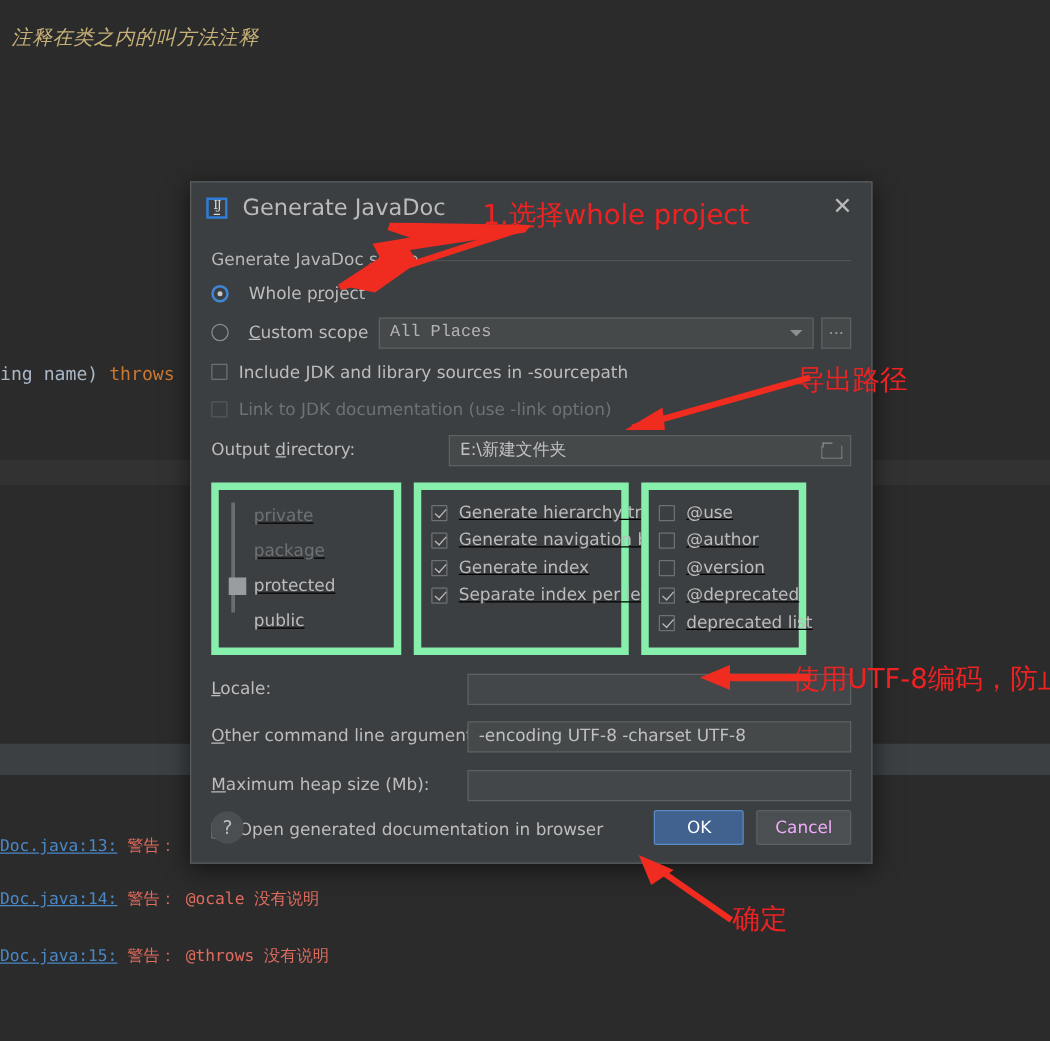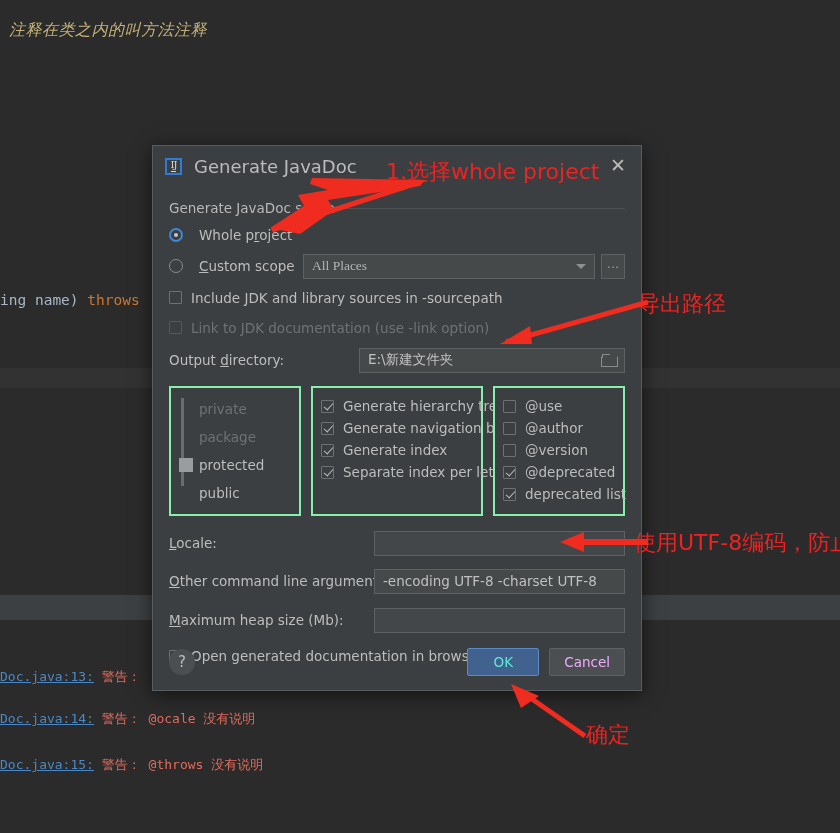--- a/index.html
+++ b/index.html
@@ -55,21 +55,21 @@
   .anno-1 { left: 386px; top: 157px; }
   .anno-2 { left: 638px; top: 289px; }
   .anno-3 { left: 634px; top: 528px; }
   .anno-4 { left: 586px; top: 720px; }
 
   .arrow { position: absolute; pointer-events: none; }
 
   
   .dialog {
     position: absolute; left: 152px; top: 145px;
-    width: 490px; height: 546px;
+    width: 546px; height: 546px;
     background: #3c3f41;
     border: 1px solid #5a5d5f;
     box-shadow: 0 4px 18px rgba(0,0,0,.55);
   }
   .titlebar {
     height: 40px; display: flex; align-items: center;
     padding: 0 10px 0 12px;
   }
   .ij-icon {
     width: 17px; height: 17px; border: 2px solid #2f7cd6;
@@ -130,21 +130,21 @@
   .cbox.dim { border-color: #555859; }
 
   .clabel { margin-left: 9px; font-size: 13.5px; color: #bdbdbd;
             font-family: "DejaVu Sans", sans-serif; white-space: nowrap; }
   .clabel.dim { color: #6f7274; }
 
   .combo {
     height: 25px; background: #45494a; border: 1px solid #5e6163;
     display: flex; align-items: center; padding: 0 0 0 8px;
     font-size: 13.5px; color: #b4b4b4; position: relative;
-    font-family: Liberation Serif, serif;
+    font-family: Liberation Mono, monospace;
   }
   .caret {
     margin-left: auto; margin-right: 8px;
     width: 0; height: 0; border-left: 5px solid transparent;
     border-right: 5px solid transparent; border-top: 5px solid #8d9092;
   }
   .ellipsis-btn {
     width: 24px; height: 25px; background: #45494a; border: 1px solid #5e6163;
     margin-left: 6px; color: #9a9a9a; font-size: 13px; text-align: center;
     line-height: 18px; flex: 0 0 auto; font-family: "DejaVu Sans", sans-serif;
@@ -170,21 +170,21 @@
 
   .lbl {
     font-size: 13.5px; color: #bdbdbd; white-space: nowrap;
     font-family: "DejaVu Sans", sans-serif;
   }
   .lbl .u { text-decoration: underline; }
 
   
   .panels { display: flex; gap: 10px; margin-top: 10px; }
   .panel {
-    border: 2px solid #86efac; background: #3c3f41; padding: 7px 8px 7px 8px;
+    border: 6px solid #86efac; background: #3c3f41; padding: 7px 8px 7px 8px; text-decoration: underline;
   }
   .p1 { width: 152px; position: relative; }
   .p2 { width: 172px; }
   .p3 { width: 132px; }
 
   .slider-track {
     position: absolute; left: 10px; top: 10px; width: 3px; height: 88px;
     background: #6a6d6f;
   }
   .vis-item {
@@ -215,21 +215,21 @@
     color: #bdbdbd; font-size: 15px; text-align: center; line-height: 26px;
     font-family: "DejaVu Sans", sans-serif;
   }
   .btn {
     height: 28px; min-width: 72px; padding: 0 14px; font-size: 13.5px;
     display: flex; align-items: center; justify-content: center;
     font-family: "DejaVu Sans", sans-serif; border-radius: 2px;
   }
   .btn-ok {
     margin-left: auto; background: #41628e; border: 1px solid #5b8ac4;
-    color: #5eead4;
+    color: #ffffff;
   }
   .btn-cancel {
     margin-left: 10px; background: #4b4f51; border: 1px solid #5e6163;
     color: #f0abfc;
   }
 </style>
 </head>
 <body>
 
 <div id="root">

